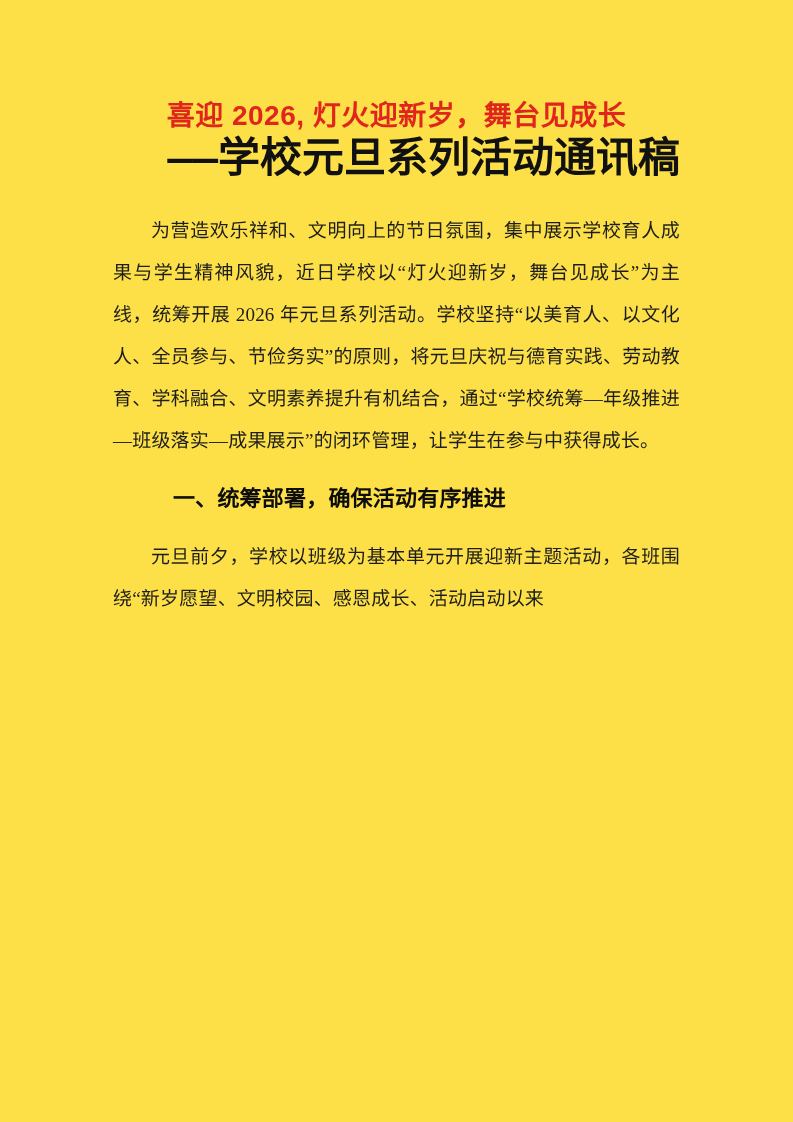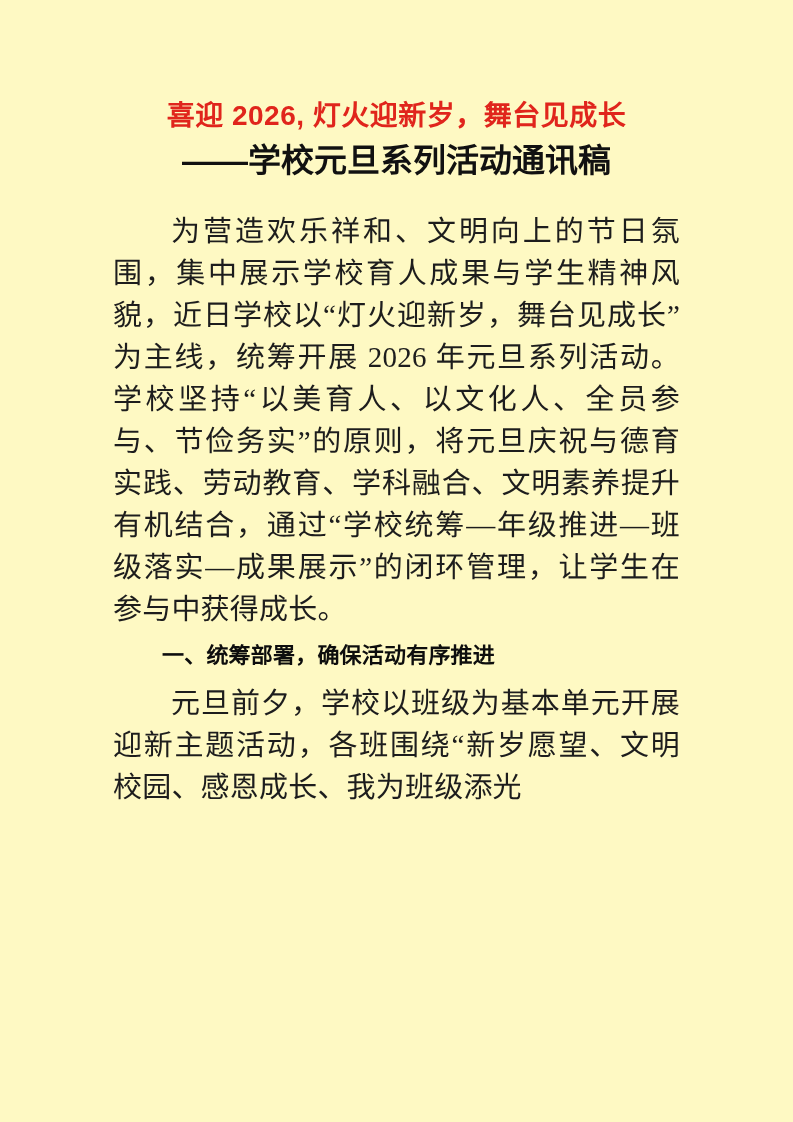--- a/index.html
+++ b/index.html
@@ -17,21 +17,21 @@
     font-family: "Liberation Serif", "DejaVu Serif", serif;
     -webkit-font-smoothing: antialiased;
   }
 
   .page {
     position: absolute;
     left: 0;
     top: 0;
     width: 793px;
     height: 1122px;
-    background: #fef9c3;
+    background: #fde047;
     box-sizing: border-box;
   }
 
   .content {
     position: absolute;
     left: 113px;
     top: 0;
     width: 567px;
   }
 
@@ -47,51 +47,51 @@
     font-size: 28px;
     line-height: 44px;
     letter-spacing: 0.5px;
     padding-top: 94px;
     white-space: nowrap;
   }
 
   .doc-title-sub {
     margin: 0;
     padding: 0;
-    text-align: center;
+    text-align: right;
     color: #111111;
-    font-family: Liberation Sans, sans-serif;
+    font-family: Liberation Mono, monospace;
     font-weight: bold;
-    font-size: 33px;
+    font-size: 42px;
     line-height: 46px;
     letter-spacing: 0px;
     white-space: nowrap;
   }
 
   
 
   .body-block {
     margin-top: 26px;
   }
 
   p.para {
     margin: 0;
     padding: 0;
     font-family: "Liberation Serif", "DejaVu Serif", serif;
-    font-size: 29px;
+    font-size: 19px;
     line-height: 42px;
     color: #1d1d1d;
     text-align: justify;
     text-justify: inter-ideograph;
     text-indent: 2em;
     letter-spacing: 0.2px;
   }
 
   p.heading {
-    margin: 5px;
+    margin: 16px;
     padding: 0;
     font-family: "Liberation Serif", "DejaVu Serif", serif;
     font-weight: bold;
     font-size: 22px;
     line-height: 42px;
     color: #0d0d0d;
     text-align: left;
     text-indent: 2em;
     letter-spacing: 0.2px;
   }
@@ -107,17 +107,17 @@
     <h2 class="doc-title-sub">——学校元旦系列活动通讯稿</h2>
 
     <div class="body-block">
 
       <p class="para">为营造欢乐祥和、文明向上的节日氛围，集中展示学校育人成果与学生精神风貌，近日学校以“灯火迎新岁，舞台见成长”为主线，统筹开展 2026 年元旦系列活动。学校坚持“以美育人、以文化人、全员参与、节俭务实”的原则，将元旦庆祝与德育实践、劳动教育、学科融合、文明素养提升有机结合，通过“学校统筹—年级推进—班级落实—成果展示”的闭环管理，让学生在参与中获得成长。</p>
 
       <p class="heading">一、统筹部署，确保活动有序推进</p>
 
 
 
-      <p class="para">元旦前夕，学校以班级为基本单元开展迎新主题活动，各班围绕“新岁愿望、文明校园、感恩成长、我为班级添光</p>
+      <p class="para">元旦前夕，学校以班级为基本单元开展迎新主题活动，各班围绕“新岁愿望、文明校园、感恩成长、活动启动以来</p>
 
     </div>
   </div>
 </div>
 
 </body></html>

